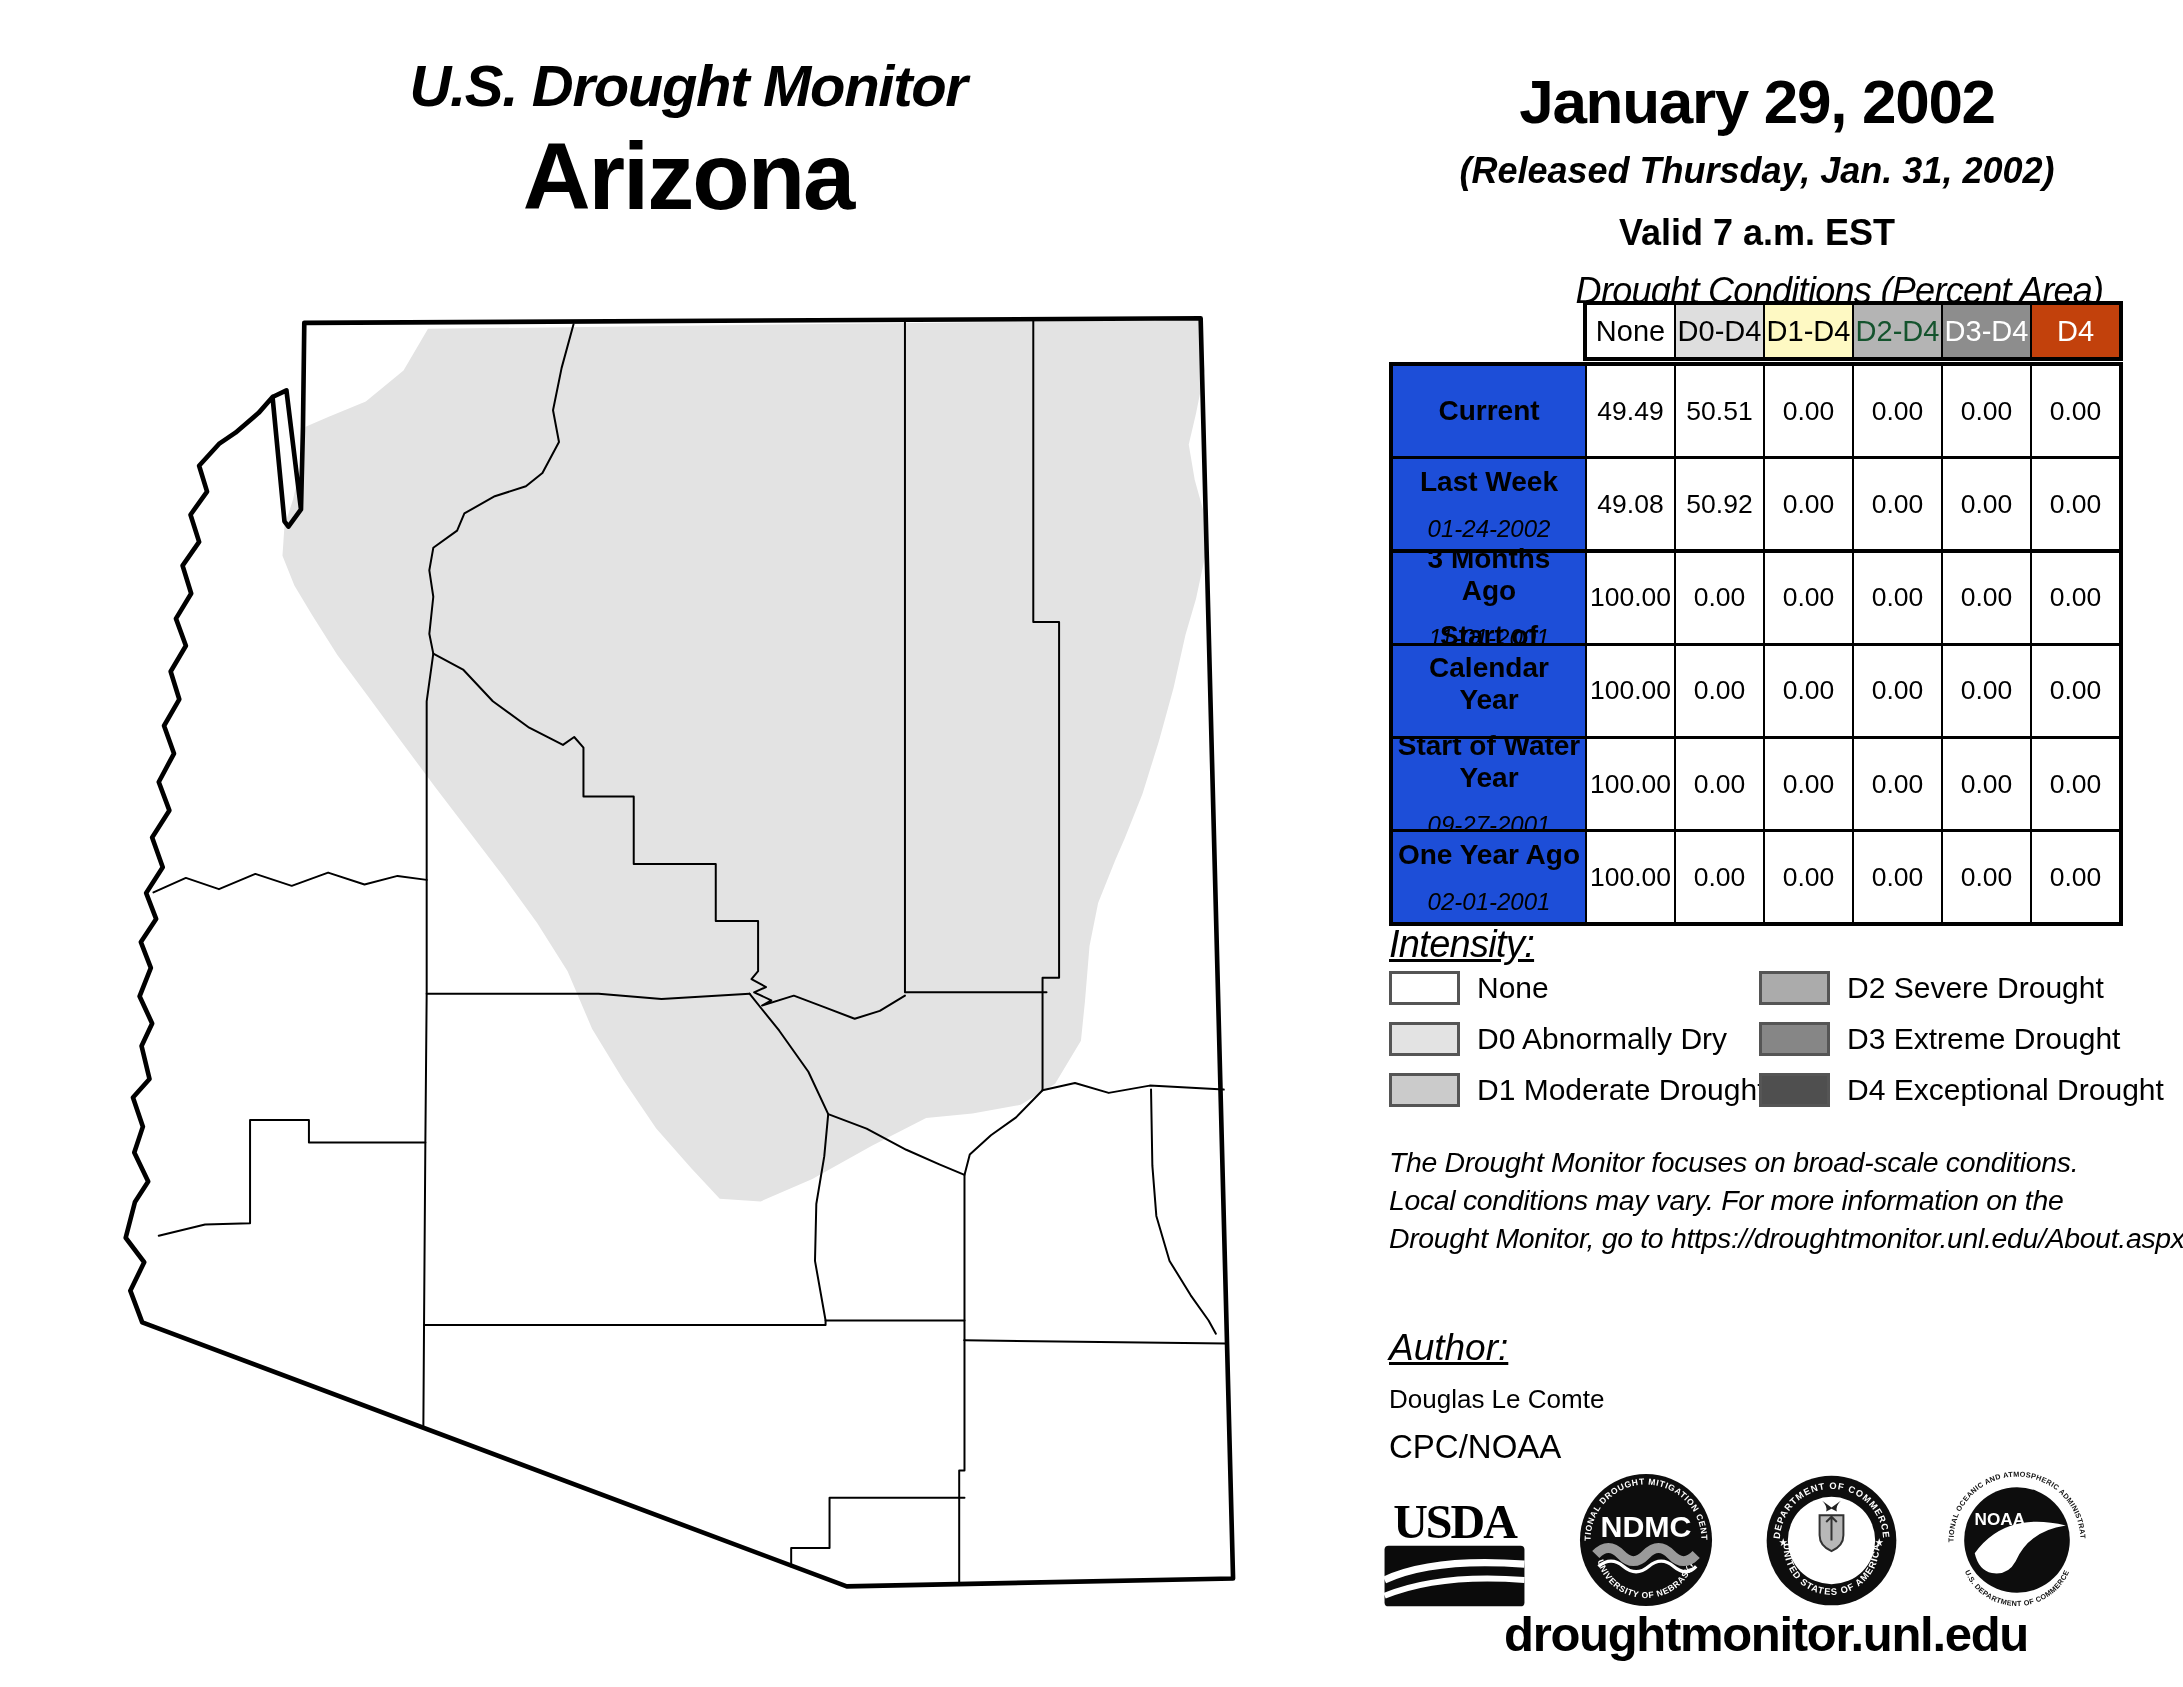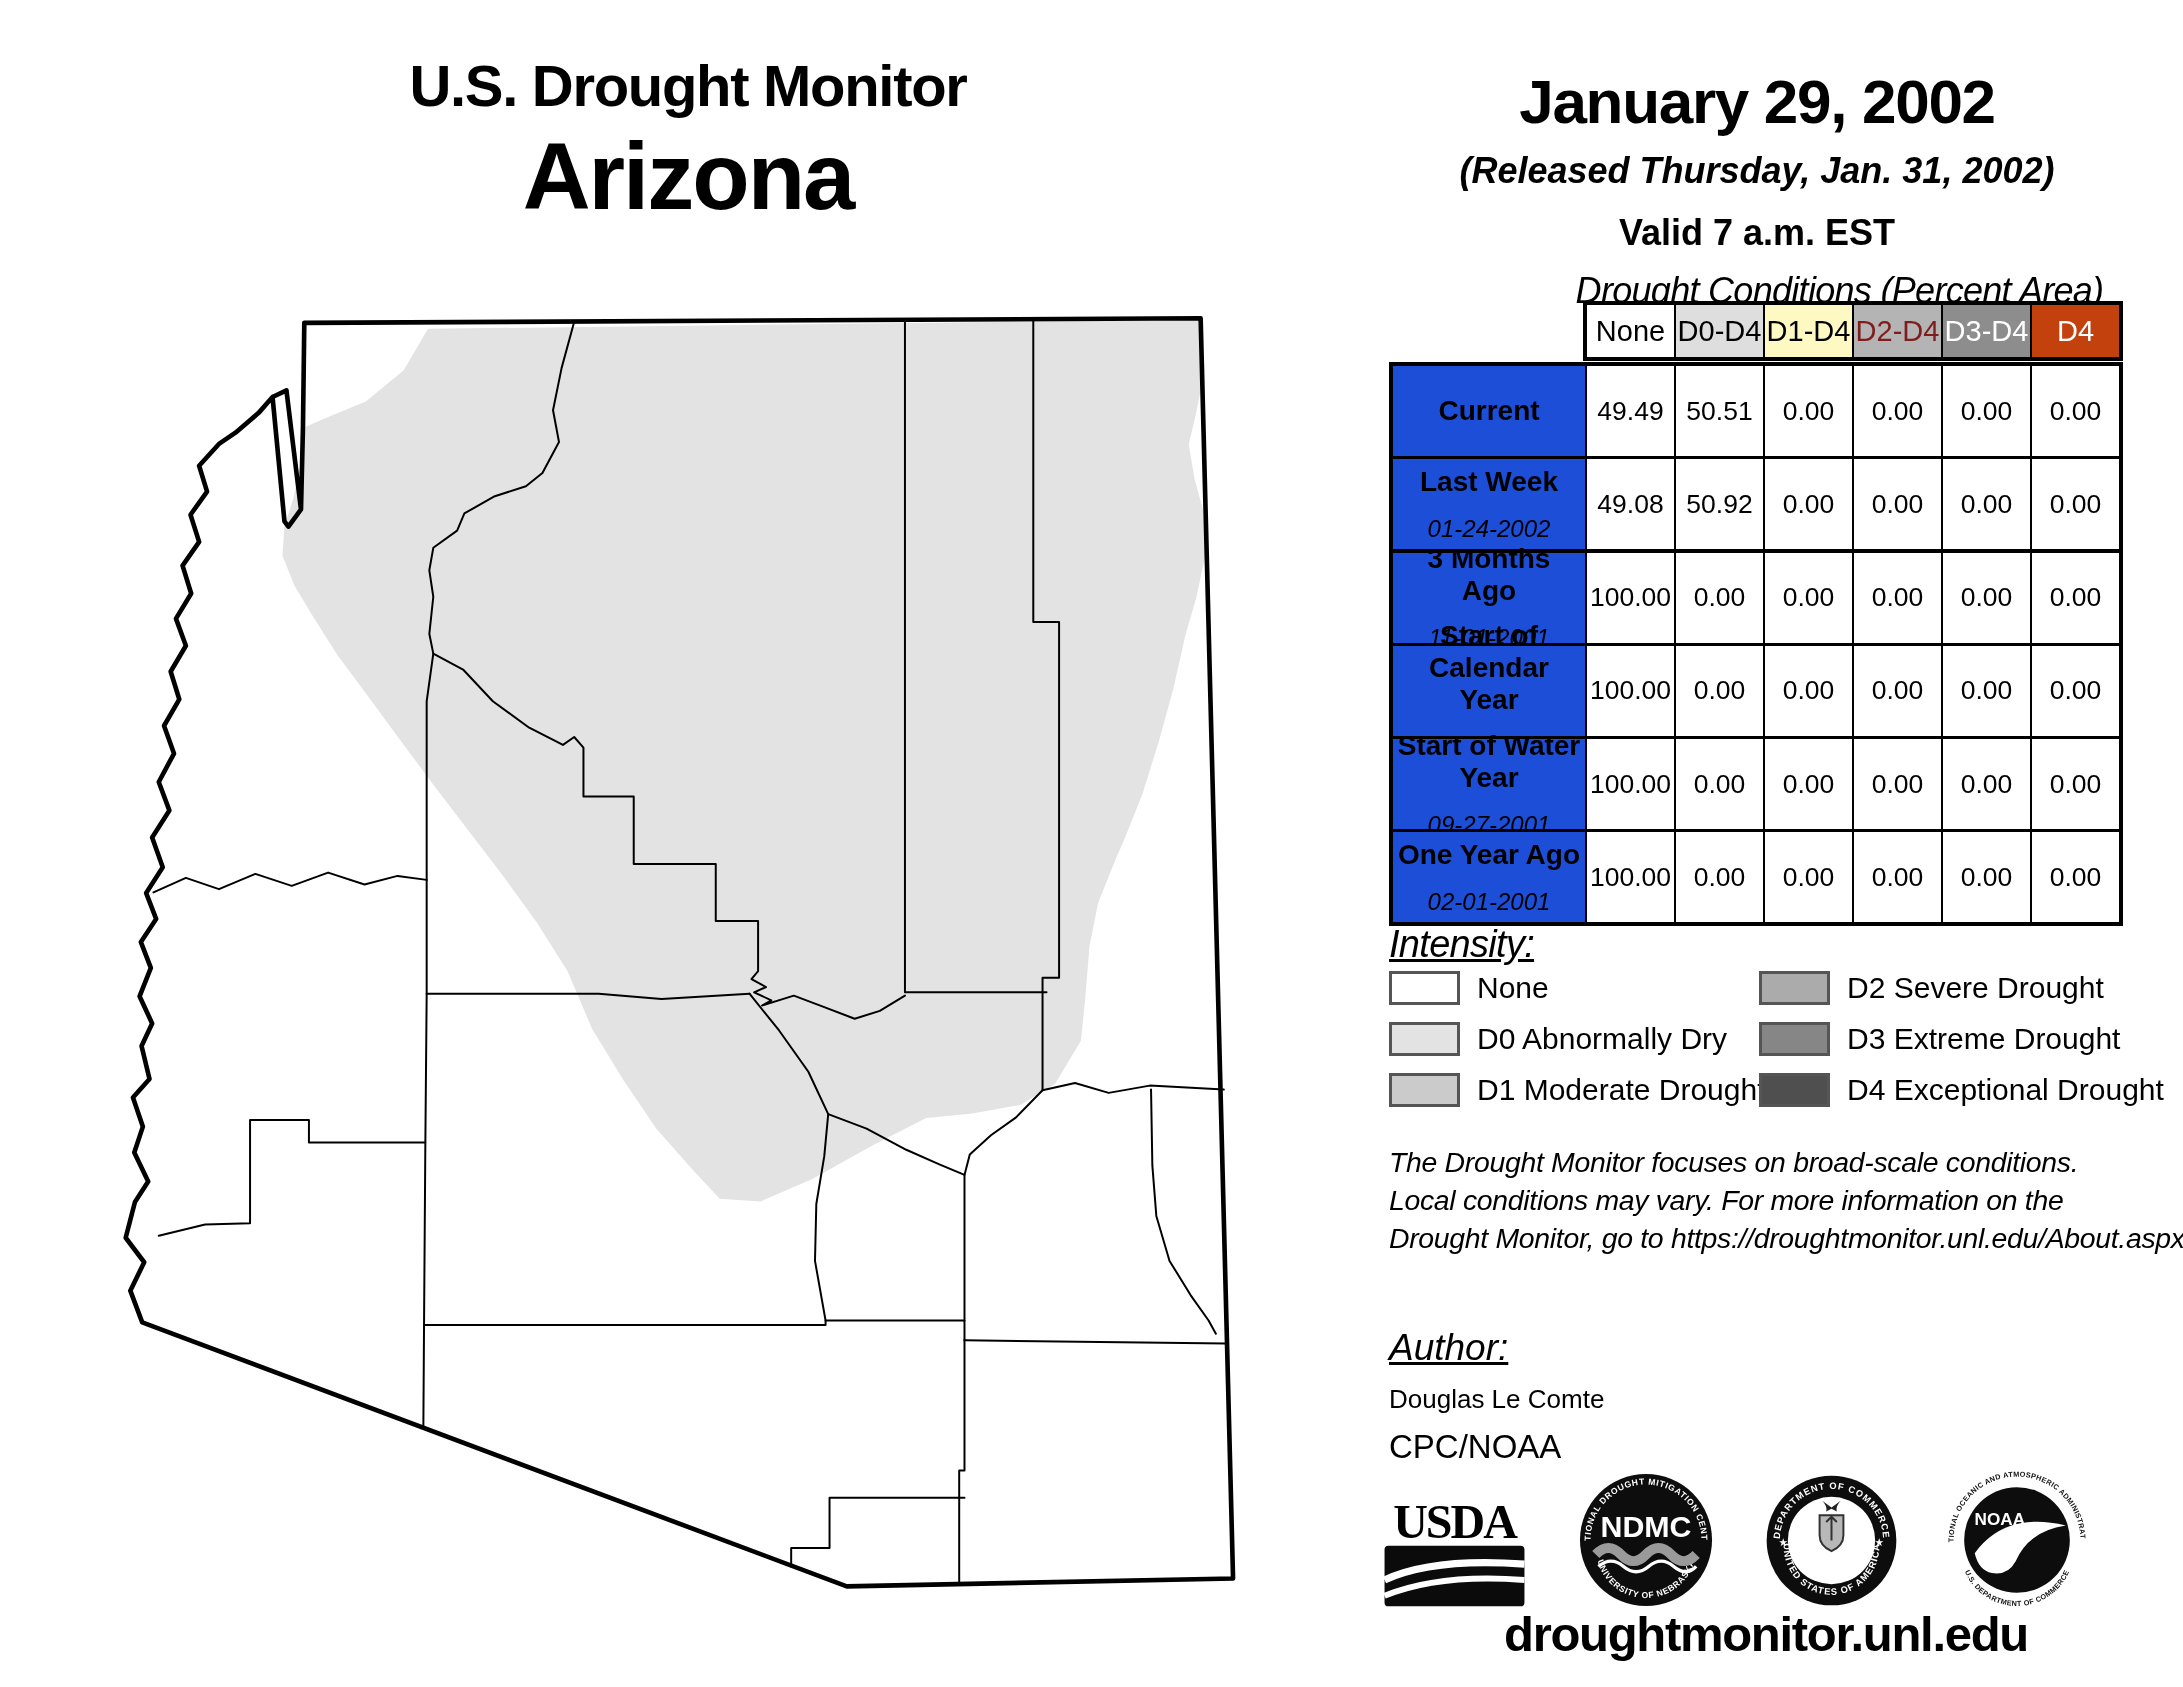--- a/index.html
+++ b/index.html
@@ -2,21 +2,21 @@
 <html style="font-size:10.6px"><head>
 <meta charset="utf-8">
 <style>
   html,body{margin:0;padding:0;background:#888;}
   .page{position:relative;width:2183px;height:1687px;background:#ffffff;overflow:hidden;
         font-family:"Liberation Sans",sans-serif;color:#000;}
   .abs{position:absolute;}
 
   
   .map-titles{left:192px;top:52px;width:992px;text-align:center;}
-  .t1{font-size:58px;font-weight:bold;letter-spacing:-1.3px;}
+  .t1{font-size:58px;font-weight:bold;font-style:italic;letter-spacing:-1.3px;}
   .t2{font-size:94px;font-weight:bold;letter-spacing:-2px;margin-top:4px;}
 
   .date-block{left:1370px;top:66px;width:774px;text-align:center;}
   .d1{font-size:62px;font-weight:bold;letter-spacing:-1.3px;}
   .d2{font-size:36px;font-weight:bold;font-style:italic;margin-top:13.2px;}
   .d3{font-size:36px;font-weight:bold;margin-top:20px;}
 
   
   .tbl-title{left:1489px;top:270px;width:701px;text-align:center;
              font-size:36px;font-style:italic;letter-spacing:-0.7px;}
@@ -143,21 +143,21 @@
     <div class="d1">January 29, 2002</div>
     <div class="d2">(Released Thursday, Jan. 31, 2002)</div>
     <div class="d3">Valid 7 a.m. EST</div>
   </div>
 
   <div class="abs tbl-title">Drought Conditions (Percent Area)</div>
   <div class="abs dm-header">
       <div class="hcell" style="background: rgb(255, 255, 255); color: rgb(0, 0, 0);">None</div>
       <div class="hcell" style="background: rgb(222, 222, 222); color: rgb(0, 0, 0);">D0-D4</div>
       <div class="hcell" style="background: #fef9c3; color: rgb(0, 0, 0);">D1-D4</div>
-      <div class="hcell" style="background: rgb(180, 180, 180); color: #7f1d1d;">D2-D4</div>
+      <div class="hcell" style="background: rgb(180, 180, 180); color: #14532d;">D2-D4</div>
       <div class="hcell" style="background: rgb(141, 141, 141); color: rgb(255, 255, 255);">D3-D4</div>
       <div class="hcell" style="background: #c2410c; color: rgb(255, 255, 255);">D4</div>
     </div>
   <div class="abs dm-grid">
       <div class="rcell">
         <div class="rlab">Current</div>
       </div>
       <div class="vcell">49.49</div>
       <div class="vcell">50.51</div>
       <div class="vcell">0.00</div>

